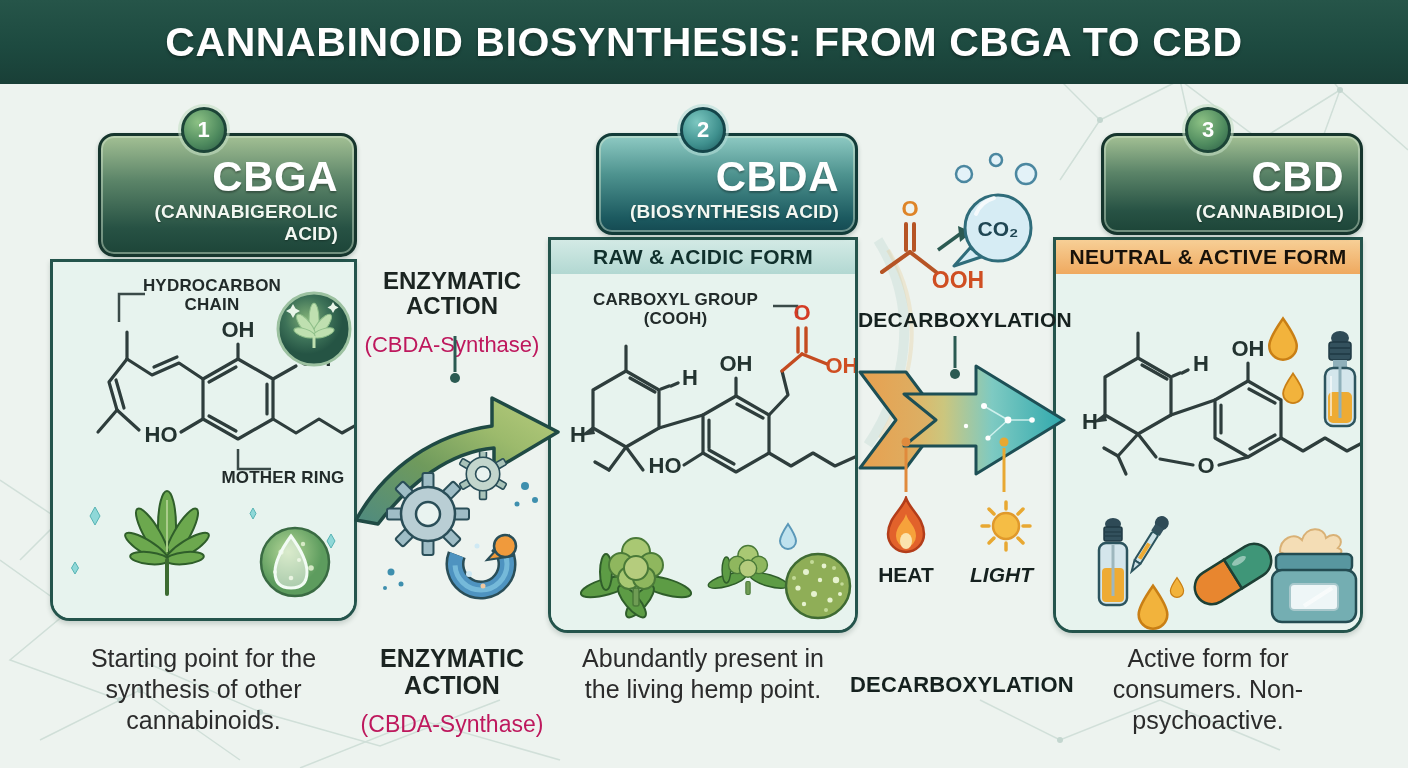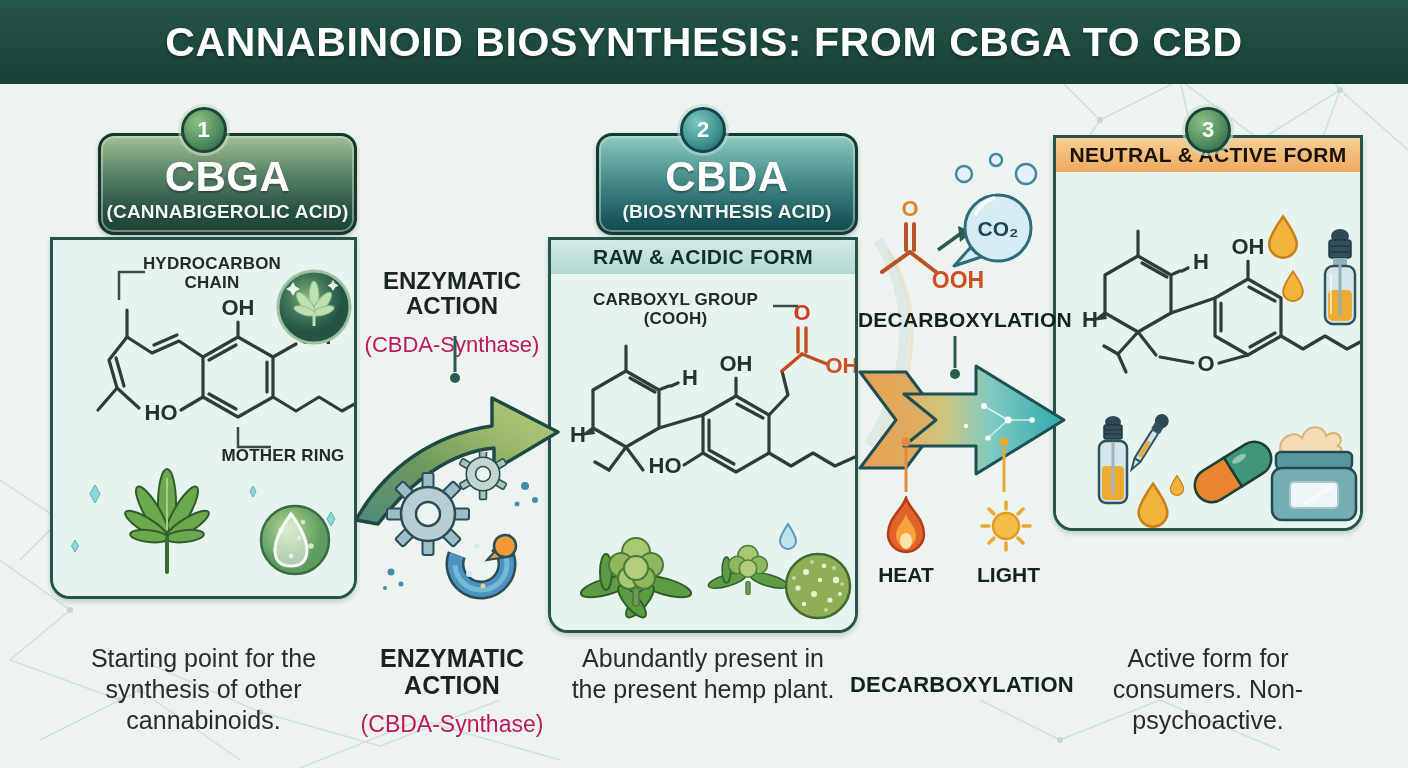--- a/index.html
+++ b/index.html
@@ -19,21 +19,21 @@
   .p1{left:50px;width:307px;}
   .p2{left:548px;width:310px;}
   .p3{left:1053px;width:310px;}
   .badge{width:40px;height:40px;border-radius:50%;position:absolute;left:50%;top:-26px;
     transform:translateX(-50%);display:flex;align-items:center;justify-content:center;
     font-weight:bold;font-size:22px;color:#fff;z-index:5;}
   .badge-green{background:radial-gradient(circle at 35% 30%,#8cc184,#4e8a5e 60%,#2c5c47);
     border:3px solid #1c4437;box-shadow:0 0 0 3px rgba(195,222,195,.6);}
   .badge-teal{background:radial-gradient(circle at 35% 30%,#7cc7c0,#3f908e 60%,#1d5a5e);
     border:3px solid #14454a;box-shadow:0 0 0 3px rgba(180,220,215,.6);}
-  .phead{position:relative;border-radius:16px;text-align:center;padding:20px 0 9px;z-index:3;
+  .phead{position:relative;border-radius:16px;text-align:right;padding:20px 16px 9px;z-index:3;
     box-shadow:inset 0 0 0 2px rgba(215,232,210,.45), 0 2px 4px rgba(20,50,40,.25);margin-left:48px;}
   .phead-green{background:linear-gradient(180deg,#a3c094 0%,#5b8468 38%,#275244 78%,#1d4538 100%);
     border:3px solid #16352d;}
   .phead-teal{background:linear-gradient(180deg,#8ecac3 0%,#4e938f 40%,#1c5a60 85%,#154a52 100%);
     border:3px solid #123b38;}
   .pname{color:#fff;font-size:42px;font-weight:bold;line-height:1;letter-spacing:.5px;
     text-shadow:0 2px 2px rgba(0,0,0,.3);}
   .pfull{color:#f2f7f1;font-size:19px;font-weight:bold;margin-top:3px;letter-spacing:.2px;
     text-shadow:0 1px 2px rgba(0,0,0,.3);}
   .pwrap{margin-top:2px;border:3px solid #24544c;border-radius:0 0 20px 20px;overflow:hidden;
@@ -310,20 +310,24 @@
             </g>
           </g>
         </svg>
       </div>
     </div>
   </section>
 
   <section class="panel p3">
     <div class="badge badge-green">
       <span>3</span>
+    </div>
+    <div class="phead phead-green">
+      <div class="pname">CBD</div>
+      <div class="pfull">(CANNABIDIOL)</div>
     </div>
     <div class="pwrap">
       <div class="banner banner-orange">NEUTRAL &amp; ACTIVE FORM</div>
       <div class="pbody">
 
         <svg class="abs" style="left:0;top:0;" width="310" height="236" viewBox="0 0 310 236">
           <g stroke="#2e3d3c" stroke-width="3.2" fill="none" stroke-linecap="round" stroke-linejoin="round">
             <polygon points="82,84 115,103 115,141 82,160 49,141 49,103"></polygon>
             <line x1="86" y1="91" x2="111" y2="105"></line>
             <line x1="82" y1="84" x2="82" y2="59"></line>
@@ -406,21 +410,21 @@
           </g>
         </svg>
       </div>
     </div>
   </section>
 
   <div class="caption" style="left:50px;width:307px;">
     <div class="inner" style="width:270px;">Starting point for the synthesis of other cannabinoids.</div>
   </div>
   <div class="caption" style="left:548px;width:310px;">
-    <div class="inner" style="width:280px;">Abundantly present in the present hemp plant.</div>
+    <div class="inner" style="width:280px;">Abundantly present in the living hemp point.</div>
   </div>
   <div class="caption" style="left:1053px;width:310px;">
     <div class="inner" style="width:250px;">Active form for consumers. Non-psychoactive.</div>
   </div>
 
   <div class="t-col" style="left:362px;width:180px;top:268px;">
     <div class="t-title" style="width:160px;">ENZYMATIC ACTION</div>
     <div class="t-sub">(CBDA-Synthase)</div>
   </div>
   <svg class="abs" style="left:448px;top:334px;z-index:3;" width="14" height="52" viewBox="0 0 14 52">
@@ -569,18 +573,18 @@
       <line x1="4" y1="28" x2="11" y2="28"></line>
         <line x1="45" y1="28" x2="52" y2="28"></line>
       <line x1="11" y1="11" x2="16" y2="16"></line>
         <line x1="40" y1="40" x2="45" y2="45"></line>
       <line x1="45" y1="11" x2="40" y2="16"></line>
         <line x1="16" y1="40" x2="11" y2="45"></line>
     </g>
     <circle cx="28" cy="28" r="13" fill="#f5bd45" stroke="#e0992b" stroke-width="2.5"></circle>
   </svg>
   <div class="hl-label abs" style="left:871px;top:563px;width:70px;text-align:center;z-index:3;">HEAT</div>
-  <div class="hl-label abs" style="left:970px;top:563px;width:70px;text-align:right;z-index:3;">LIGHT</div>
+  <div class="hl-label abs" style="left:970px;top:563px;width:70px;text-align:left;z-index:3;font-style:italic;">LIGHT</div>
   <div class="t-col" style="left:850px;width:215px;top:672px;">
     <div class="t2-label" style="font-size:22px;">DECARBOXYLATION</div>
   </div>
 
 </div>
 
 </body></html>

